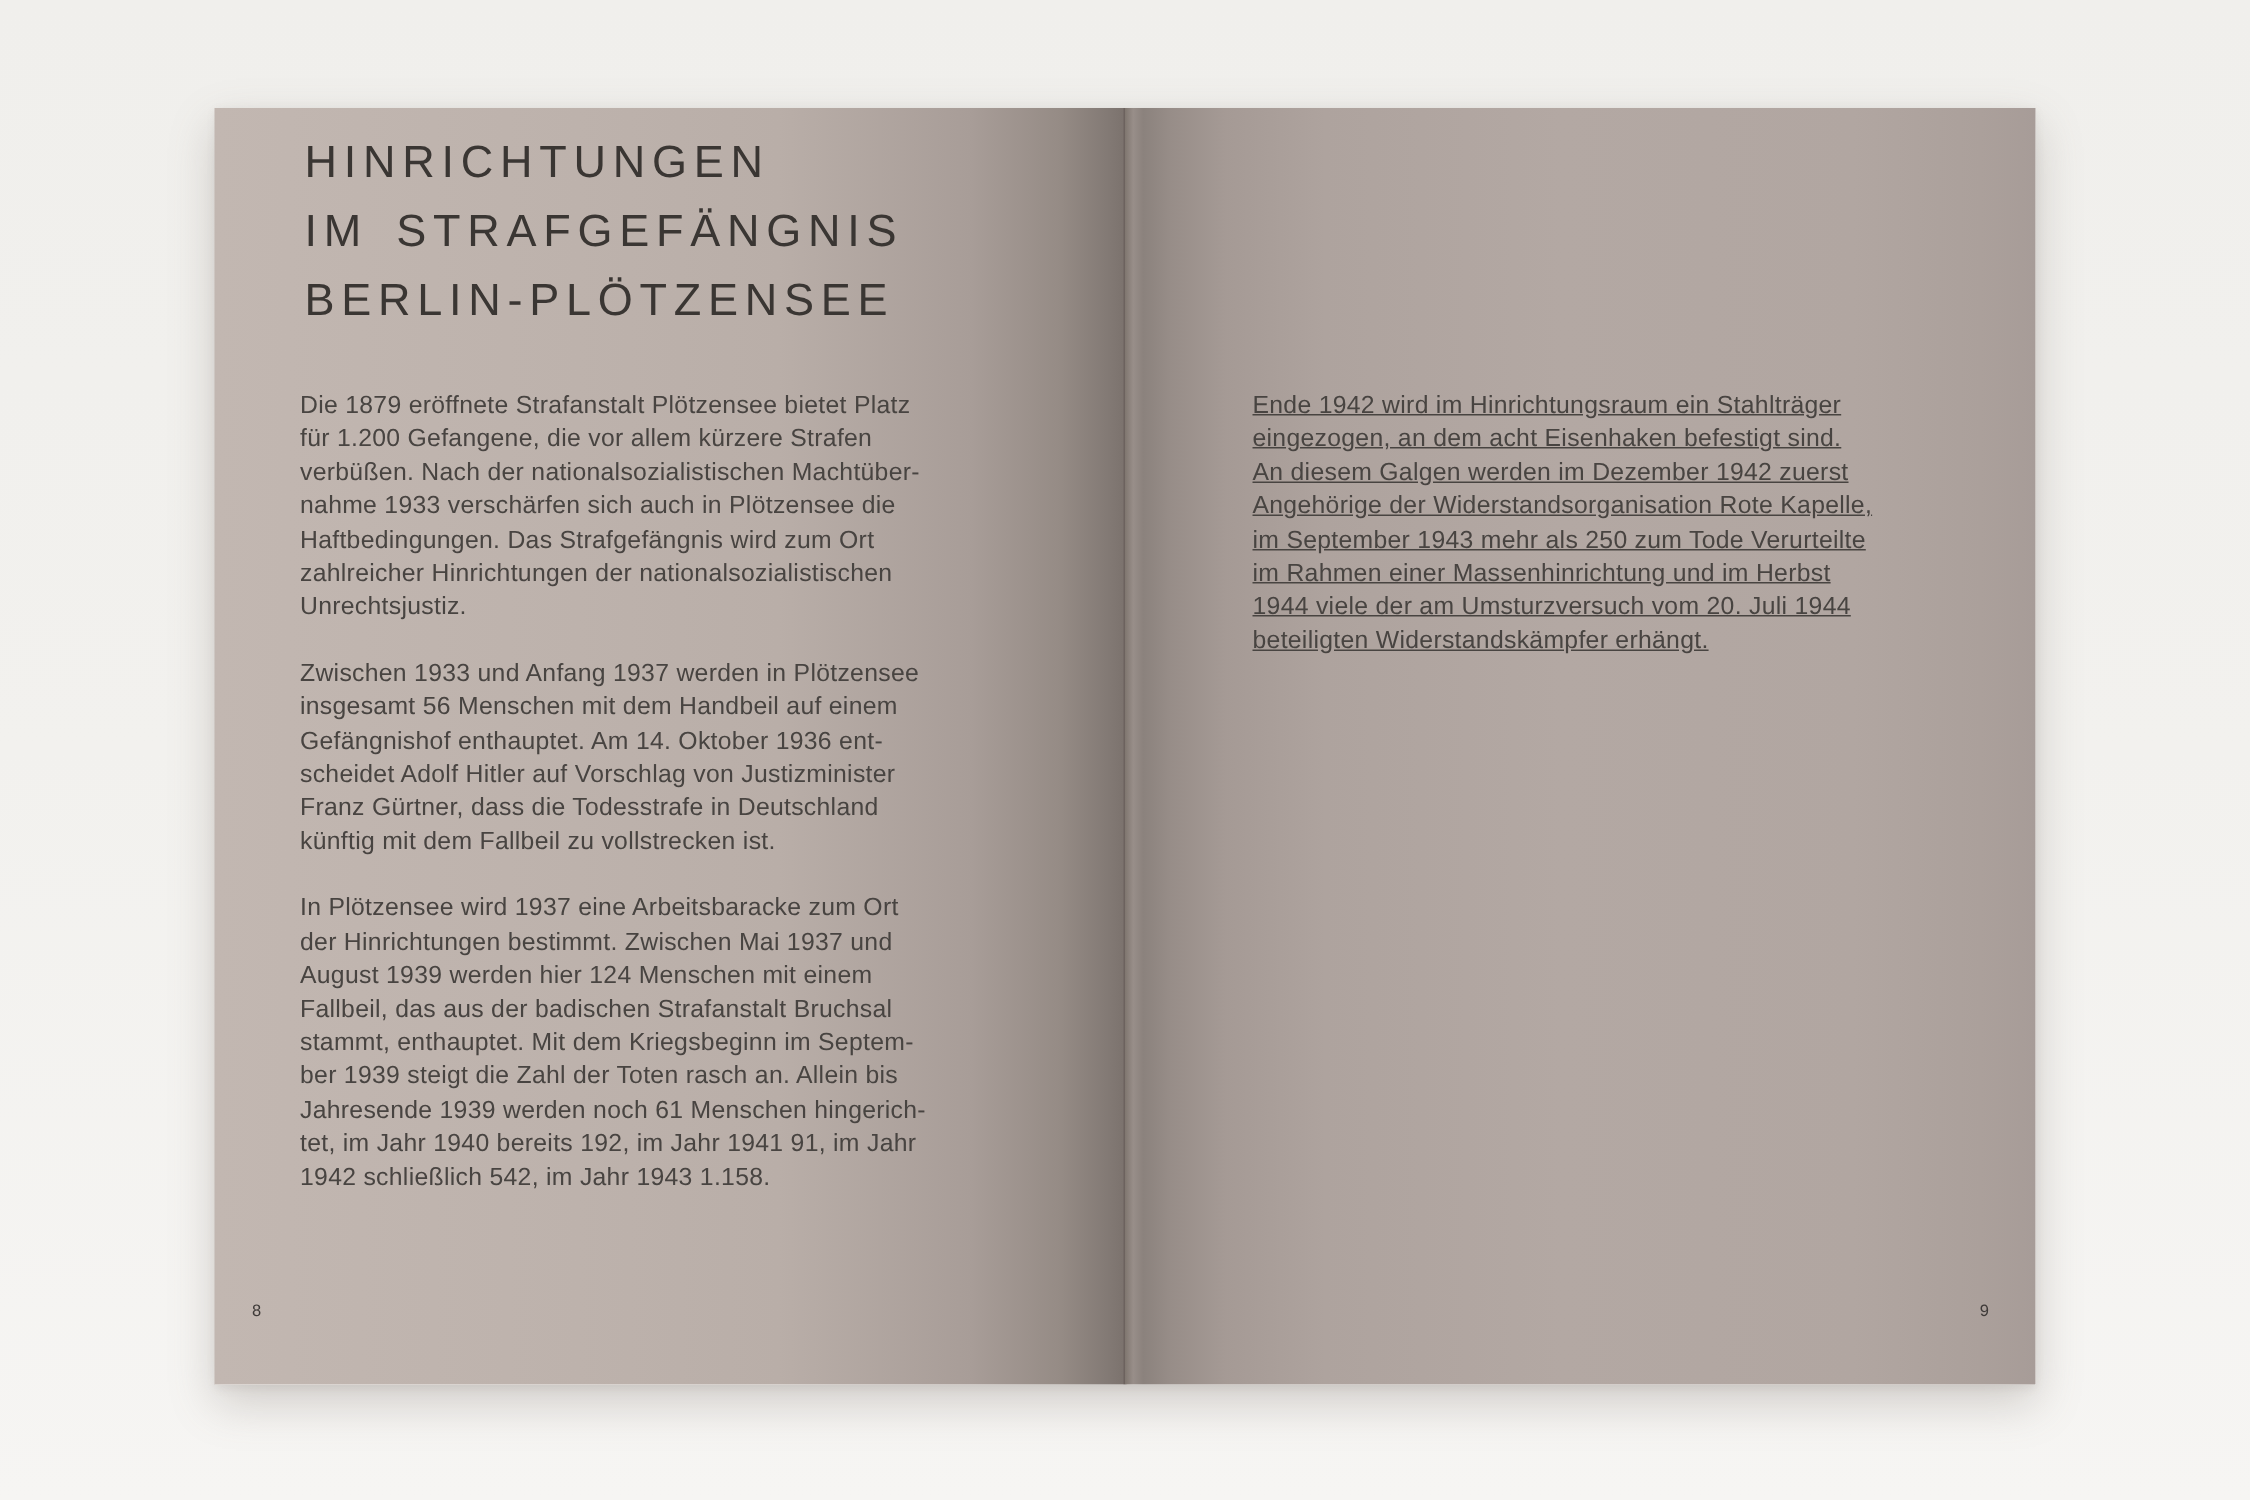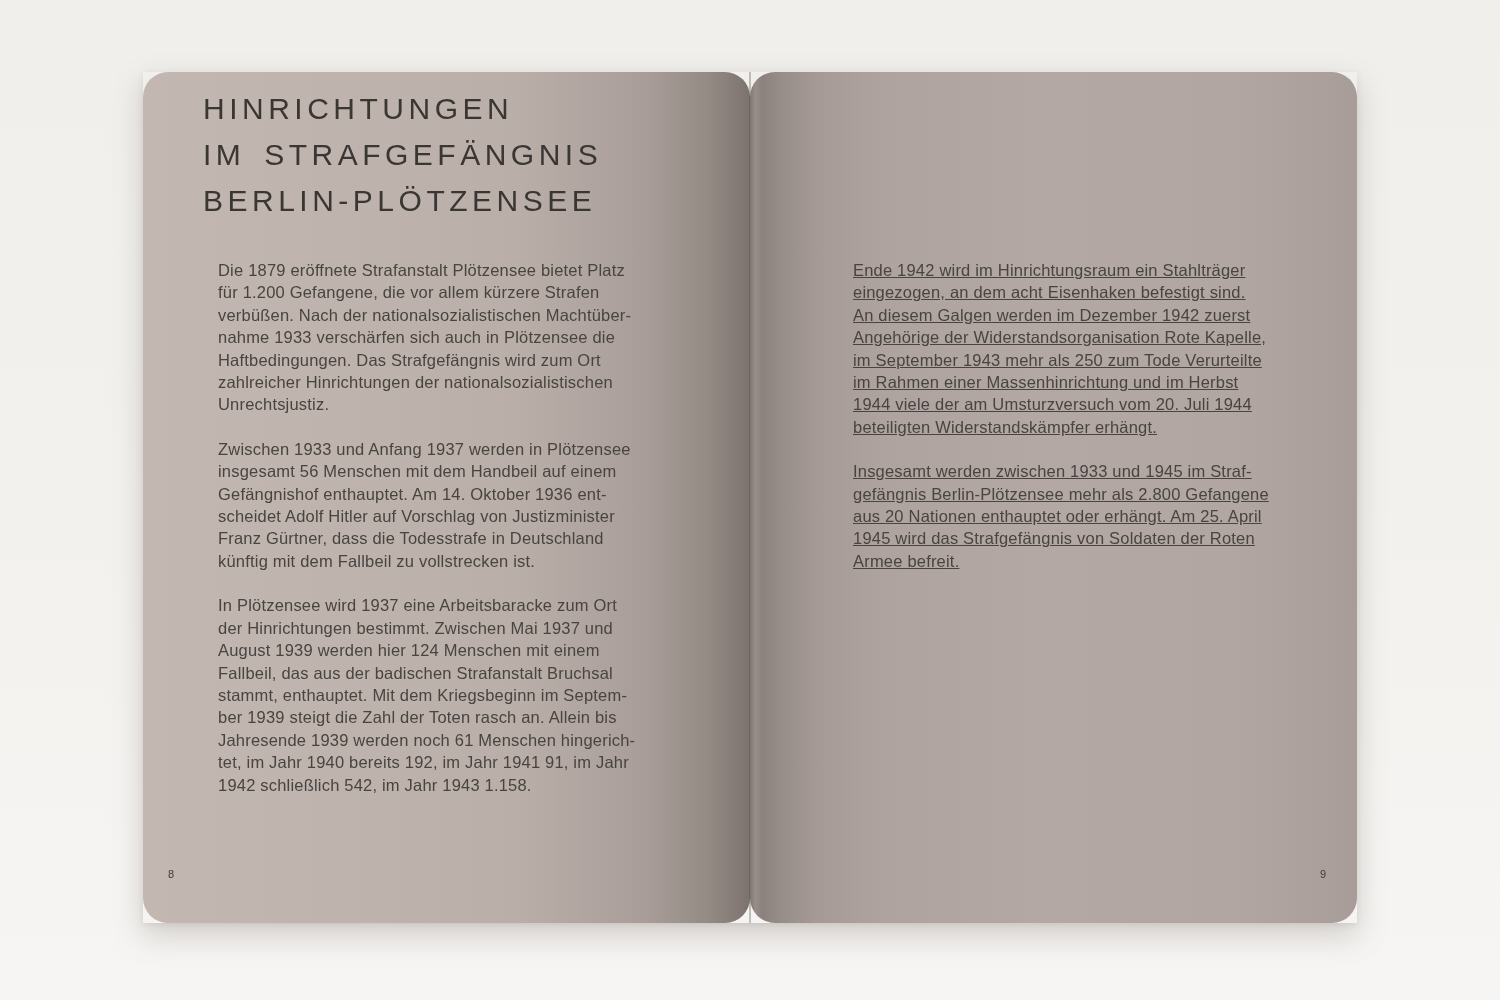--- a/index.html
+++ b/index.html
@@ -23,21 +23,20 @@
     width: 1214px;
     height: 851px;
     display: flex;
     box-shadow: 0 12px 28px rgba(115,105,98,0.28), 0 2px 6px rgba(115,105,98,0.12);
   }
   .page {
     position: relative;
     width: 607px;
     height: 851px;
     flex: 0 0 auto;
-    border-radius: 25px;
   }
   .page-left {
     background: linear-gradient(90deg,
       #c2b7b1 0%, #bdb2ac 40%, #b9aea8 62%,
       #a89d98 83%, #958b85 93%, #837a75 98%, #7b726d 100%);
   }
   .page-right {
     background: linear-gradient(90deg,
       #7f766f 0%, #988e89 0.9%, #8b827d 2%, #978d88 5%,
       #a59a95 11%, #aea39e 22%, #b3a8a3 48%,
@@ -62,21 +61,20 @@
     word-spacing: 6px;
     line-height: 46px;
     color: #3a3633;
     white-space: pre-line;
   }
   .body-col {
     position: absolute;
     top: 187px;
     width: 540px;
     color: #484441;
-    margin-left: 18px;
   }
   .page-left .body-col { left: 57px; }
   .page-right .body-col { left: 85px; width: 520px; text-decoration: underline; }
   .body-col p {
     margin: 0 0 22px 0;
     font-size: 16.5px;
     line-height: 22.4px;
     letter-spacing: 0.2px;
     white-space: pre-line;
   }
@@ -131,23 +129,18 @@
     <div class="page page-right">
       <div class="body-col">
         <p>Ende 1942 wird im Hinrichtungsraum ein Stahlträger
 eingezogen, an dem acht Eisenhaken befestigt sind.
 An diesem Galgen werden im Dezember 1942 zuerst
 Angehörige der Widerstandsorganisation Rote Kapelle,
 im September 1943 mehr als 250 zum Tode Verurteilte
 im Rahmen einer Massenhinrichtung und im Herbst
 1944 viele der am Umsturzversuch vom 20. Juli 1944
 beteiligten Widerstandskämpfer erhängt.</p>
-        <p>Insgesamt werden zwischen 1933 und 1945 im Straf-
-gefängnis Berlin-Plötzensee mehr als 2.800 Gefangene
-aus 20 Nationen enthauptet oder erhängt. Am 25. April
-1945 wird das Strafgefängnis von Soldaten der Roten
-Armee befreit.</p>
       </div>
       <div class="pagenum pagenum-right">9</div>
     </div>
 
   </div>
 </div>
 
 </body></html>

